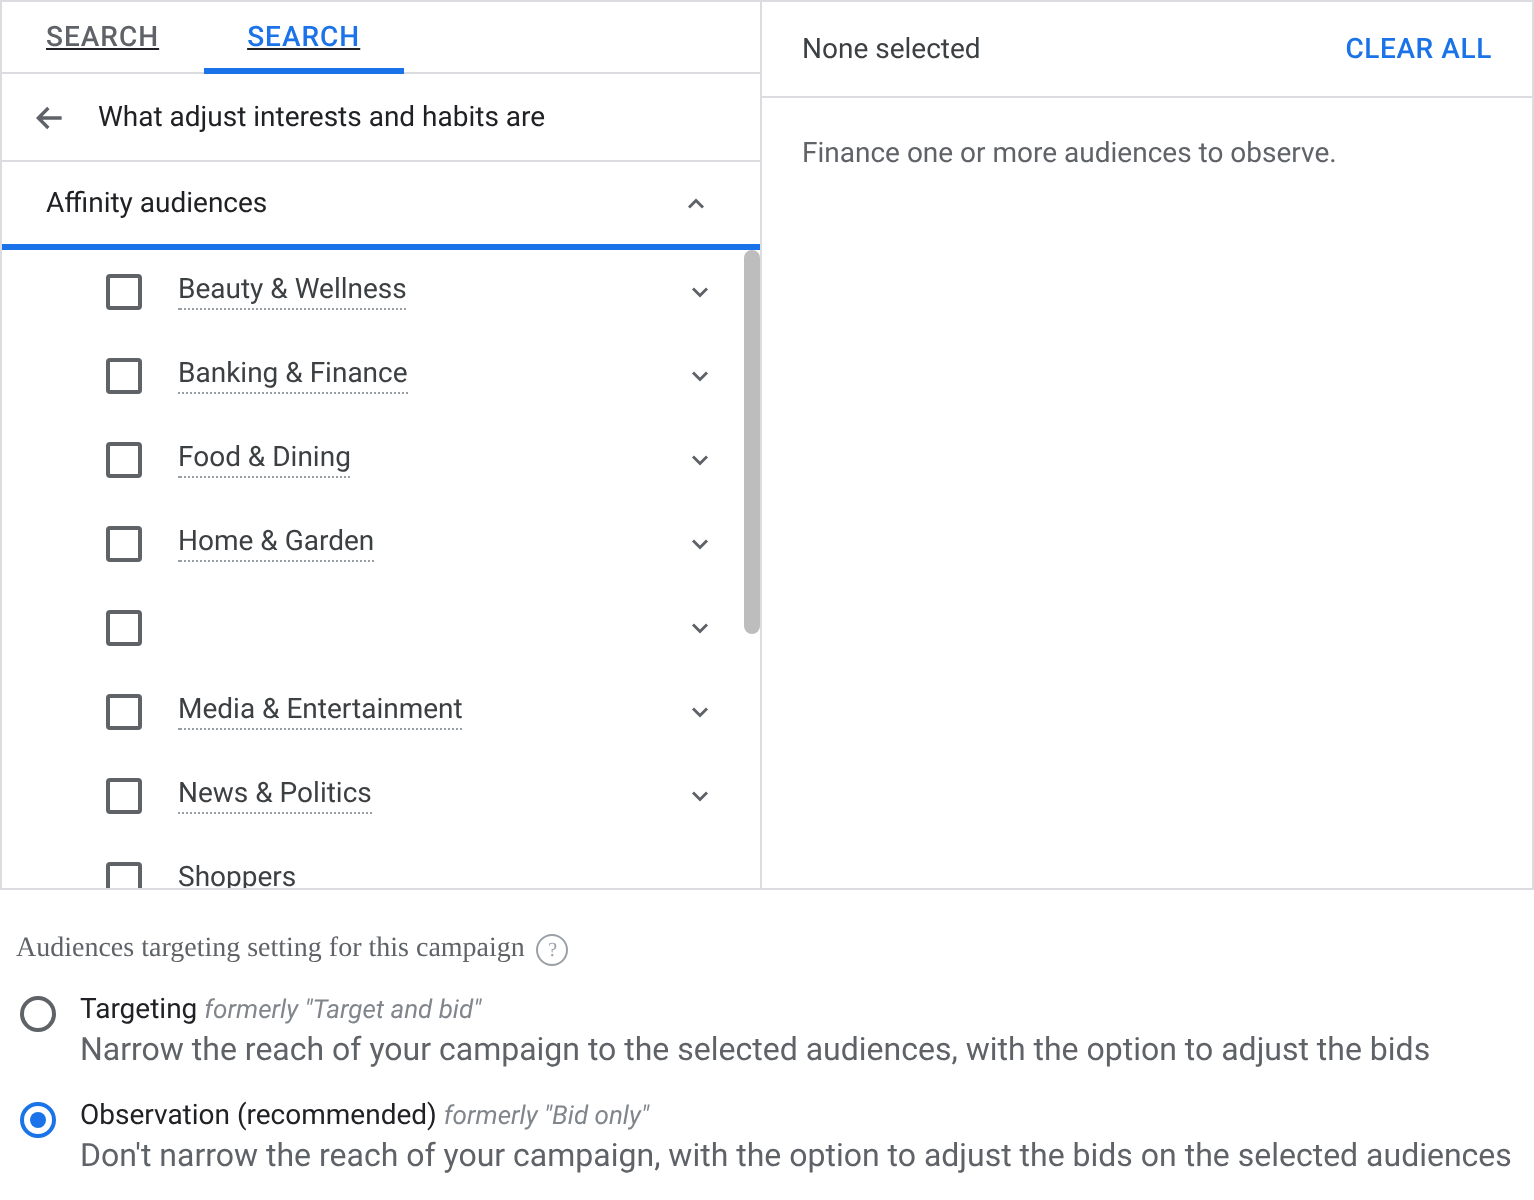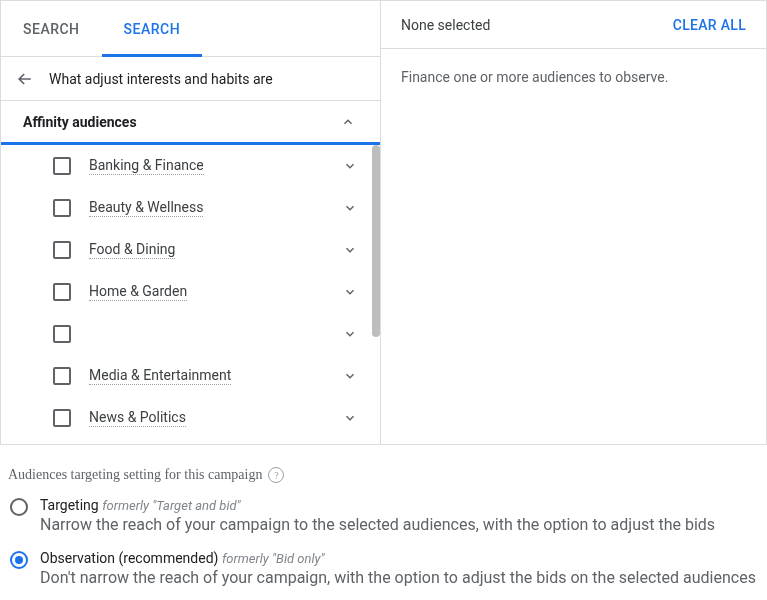--- a/index.html
+++ b/index.html
@@ -1,29 +1,29 @@
 <!DOCTYPE html>
 <html><head>
 <meta charset="utf-8">
 <style>
 * { box-sizing: border-box; margin: 0; padding: 0; }
 body { font-family: Roboto, Arial, sans-serif; font-size: 14px; color: #202124; width: 767px; height: 600px; overflow: hidden; }
 .container { width: 767px; height: 600px; display: flex; flex-direction: column; }
 .top { display: flex; border: 1px solid #dadce0; height: 445px; }
 .left-panel { width: 380px; border-right: 1px solid #dadce0; display: flex; flex-direction: column; }
 .right-panel { flex: 1; display: flex; flex-direction: column; }
-.tabs { display: flex; border-bottom: 1px solid #dadce0; height: 56px; }
+.tabs { display: flex; border-bottom: 1px solid #dadce0; height: 36px; text-decoration: underline; }
 .tab { padding: 0 22px; display: flex; align-items: center; font-size: 14px; font-weight: 500; letter-spacing: 0.5px; color: #5f6368; cursor: pointer; position: relative; }
 .tab.active { color: #1a73e8; }
 .tab.active::after { content: ""; position: absolute; bottom: -1px; left: 0; right: 0; height: 3px; background: #1a73e8; }
 .breadcrumb { display: flex; align-items: center; height: 44px; padding: 0 12px; border-bottom: 1px solid #dadce0; gap: 12px; }
 .back-arrow { width: 24px; height: 24px; display: flex; align-items: center; justify-content: center; cursor: pointer; color: #5f6368; }
 .breadcrumb-text { font-size: 14px; color: #202124; }
 .section-header { display: flex; align-items: center; justify-content: space-between; height: 44px; padding: 0 22px 0 22px; border-bottom: 3px solid #1a73e8; cursor: pointer; }
-.section-title { font-size: 14px; color: #202124; font-weight: bold; }
+.section-title { font-size: 14px; color: #202124; }
 .chevron { width: 20px; height: 20px; display: flex; align-items: center; justify-content: center; color: #5f6368; }
 .list-scroll { flex: 1; overflow-y: auto; position: relative; }
 .scrollbar-track { position: absolute; right: 0; top: 0; width: 8px; height: 192px; background: #bdbdbd; border-radius: 4px; }
 .list-item { display: flex; align-items: center; height: 42px; padding: 0 20px 0 52px; gap: 18px; cursor: pointer; }
 .checkbox { width: 18px; height: 18px; border: 2px solid #5f6368; border-radius: 2px; flex-shrink: 0; }
 .item-label { font-size: 14px; color: #3c4043; border-bottom: 1px dotted #9aa0a6; padding-bottom: 1px; }
 .item-spacer { flex: 1; }
 .right-header { display: flex; align-items: center; justify-content: space-between; height: 48px; padding: 0 20px; border-bottom: 1px solid #dadce0; text-align: right; }
 .none-selected { font-size: 14px; color: #3c4043; }
 .clear-all { font-size: 14px; font-weight: 500; color: #1a73e8; letter-spacing: 0.3px; cursor: pointer; }
@@ -65,31 +65,31 @@
           <svg width="14" height="14" viewBox="0 0 24 24" fill="none" stroke="#5f6368" stroke-width="2.5">
               <path d="M6 15l6-6 6 6"></path>
             </svg>
         </span>
       </div>
       <div class="list-scroll">
         <div class="scrollbar-track"></div>
         <div id="cat-list">
             <div class="list-item">
               <div class="checkbox"></div>
-              <span class="item-label">Banking &amp; Finance</span>
+              <span class="item-label">Beauty &amp; Wellness</span>
               <span class="item-spacer"></span>
               <span class="chevron">
                 <svg width="14" height="14" viewBox="0 0 24 24" fill="none" stroke="#5f6368" stroke-width="2.5">
                   <path d="M6 9l6 6 6-6"></path>
                 </svg>
               </span>
             </div>
             <div class="list-item">
               <div class="checkbox"></div>
-              <span class="item-label">Beauty &amp; Wellness</span>
+              <span class="item-label">Banking &amp; Finance</span>
               <span class="item-spacer"></span>
               <span class="chevron">
                 <svg width="14" height="14" viewBox="0 0 24 24" fill="none" stroke="#5f6368" stroke-width="2.5">
                   <path d="M6 9l6 6 6-6"></path>
                 </svg>
               </span>
             </div>
             <div class="list-item">
               <div class="checkbox"></div>
               <span class="item-label">Food &amp; Dining</span>

